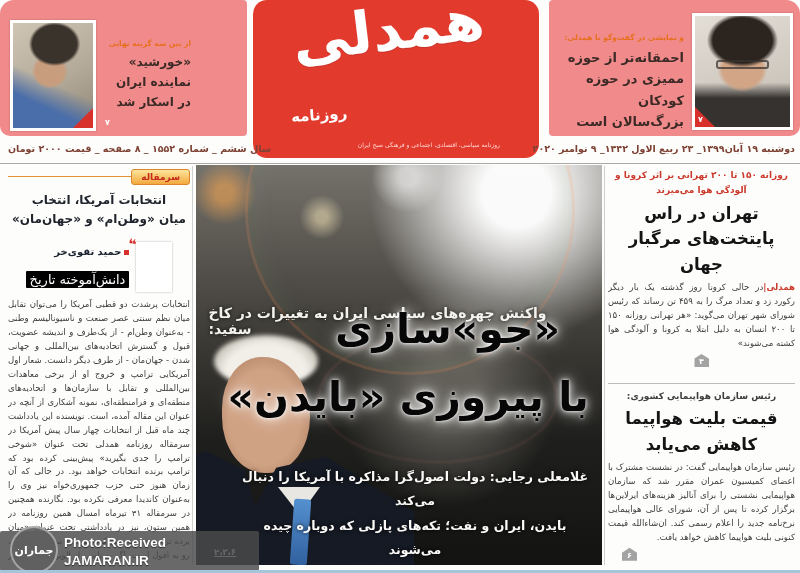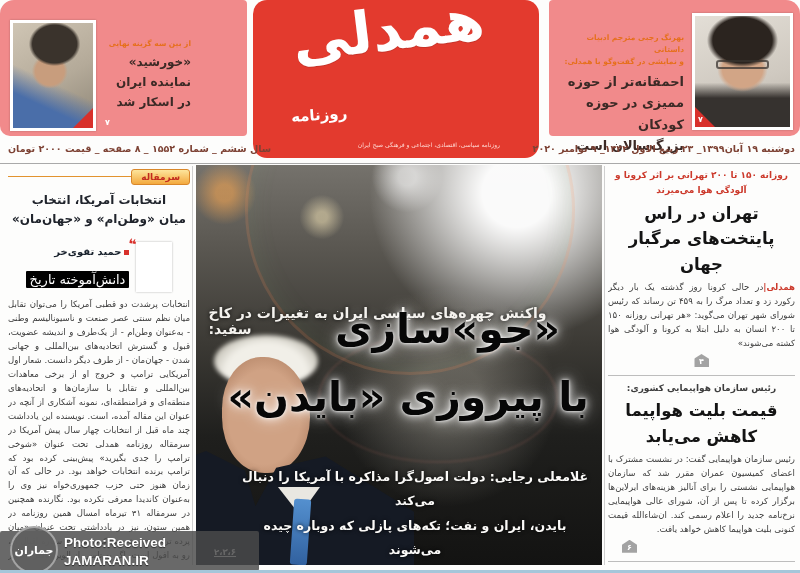--- a/index.html
+++ b/index.html
@@ -52,21 +52,21 @@
   .dl-left { left:8px; } .dl-right { right:5px; }
   .rule-h { position:absolute; left:0; top:163px; width:100%; border-top:1px solid #a9a9a9; }
 
   
   .vrule { position:absolute; top:166px; height:399px; border-left:1px solid #cfcfcf; }
   .vr1 { left:192px; } .vr2 { left:604px; }
 
   
   .col-right { position:absolute; left:608px; top:168px; width:187px; height:398px; direction:rtl; overflow:hidden; }
   .story { position:relative; padding-bottom:16px; }
-  .story + .story { border-top:1px solid #bdbdbd; padding-top:5px; margin-top:8px; }
+  .story + .story { border-top:1px solid #bdbdbd; padding-top:5px; margin-top:16px; }
   .st-kicker-red { color:#cc3a2c; font-size:9px; font-weight:bold; text-align:center; line-height:1.7; }
   .st-kicker { color:#3e3e3e; font-size:9px; font-weight:bold; text-align:center; line-height:1.7; }
   .st-headline { color:#141414; font-size:16.5px; font-weight:bold; text-align:center; line-height:1.55; margin:2px 0 4px; }
   .st-body { font-size:8.6px; line-height:1.62; text-align:justify; color:#3c3c3c; }
   .lead-red { color:#cc3a2c; font-weight:bold; }
   .marker { position:absolute; bottom:0; width:15px; height:13px; background:#a3a3a3;
             clip-path:polygon(50% 0,100% 38%,100% 100%,0 100%,0 38%);
             color:#fff; font-size:8px; font-weight:bold; text-align:center; line-height:16px; }
   .mk-center { left:50%; transform:translateX(-50%); }
   .mk-left { left:14px; }
@@ -169,21 +169,20 @@
     <div class="photo-frame pf-right">
       <div class="photo-inner ph-glasses">
         <div class="glasses-bar"></div>
       </div>
       <div class="corner-badge cb-bl">
         <span class="cb-num">۷</span>
       </div>
     </div>
     <div class="promo-text pt-right">
       <div class="promo-kicker">
-        <div>بهرنگ رجبی مترجم ادبیات داستانی</div>
         <div>و نمایشی در گفت‌وگو با همدلی:</div>
       </div>
       <div class="promo-title">
         <div>احمقانه‌تر از حوزه</div>
         <div>ممیزی در حوزه کودکان</div>
         <div>بزرگ‌سالان است</div>
       </div>
     </div>
   </div>
 

